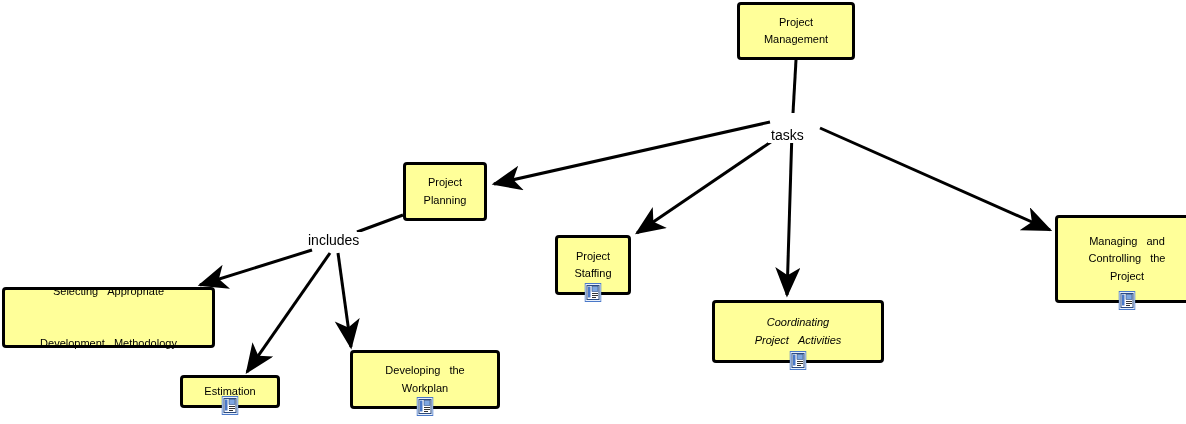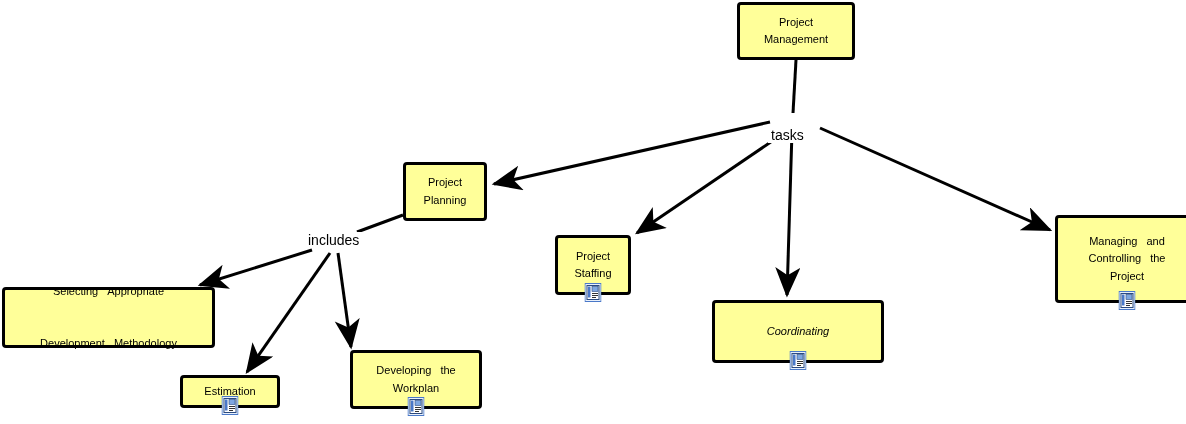--- a/index.html
+++ b/index.html
@@ -112,21 +112,21 @@
       <rect x="0.5" y="0.5" width="16" height="18" fill="#e8f0fb" stroke="#4a78c8" stroke-width="1"></rect>
       <rect x="2.5" y="2.5" width="12" height="14" fill="#ffffff" stroke="#2b4a80" stroke-width="1"></rect>
       <rect x="3.5" y="3.5" width="2.5" height="11" fill="#4a78c8"></rect>
       <rect x="7.5" y="3.5" width="6" height="5" fill="#7ea6e0" stroke="#2b4a80" stroke-width="0.6"></rect>
       <rect x="7.5" y="10" width="6" height="1" fill="#333333"></rect>
       <rect x="7.5" y="12" width="6" height="1" fill="#333333"></rect>
       <rect x="7.5" y="14" width="4" height="1" fill="#333333"></rect>
     </svg>
   </div>
 
-  <div class="node" style="left:350px; top:350px; width:132px; height:59px;">
+  <div class="node" style="left:350px; top:350px; width:150px; height:59px;">
     <span class="line"><span>Developing</span><span class="gap"></span><span>the</span></span>
     <span class="line">Workplan</span>
     <svg class="res-icon" viewBox="0 0 17 19">
       <rect x="0.5" y="0.5" width="16" height="18" fill="#e8f0fb" stroke="#4a78c8" stroke-width="1"></rect>
       <rect x="2.5" y="2.5" width="12" height="14" fill="#ffffff" stroke="#2b4a80" stroke-width="1"></rect>
       <rect x="3.5" y="3.5" width="2.5" height="11" fill="#4a78c8"></rect>
       <rect x="7.5" y="3.5" width="6" height="5" fill="#7ea6e0" stroke="#2b4a80" stroke-width="0.6"></rect>
       <rect x="7.5" y="10" width="6" height="1" fill="#333333"></rect>
       <rect x="7.5" y="12" width="6" height="1" fill="#333333"></rect>
       <rect x="7.5" y="14" width="4" height="1" fill="#333333"></rect>
@@ -142,20 +142,21 @@
       <rect x="3.5" y="3.5" width="2.5" height="11" fill="#4a78c8"></rect>
       <rect x="7.5" y="3.5" width="6" height="5" fill="#7ea6e0" stroke="#2b4a80" stroke-width="0.6"></rect>
       <rect x="7.5" y="10" width="6" height="1" fill="#333333"></rect>
       <rect x="7.5" y="12" width="6" height="1" fill="#333333"></rect>
       <rect x="7.5" y="14" width="4" height="1" fill="#333333"></rect>
     </svg>
   </div>
 
   <div class="node" style="left:712px; top:300px; width:172px; height:63px;font-style:italic;">
     <span class="line">Coordinating</span>
+    <span class="line"><span>Project</span><span class="gap"></span><span>Activities</span></span>
     <svg class="res-icon" viewBox="0 0 17 19">
       <rect x="0.5" y="0.5" width="16" height="18" fill="#e8f0fb" stroke="#4a78c8" stroke-width="1"></rect>
       <rect x="2.5" y="2.5" width="12" height="14" fill="#ffffff" stroke="#2b4a80" stroke-width="1"></rect>
       <rect x="3.5" y="3.5" width="2.5" height="11" fill="#4a78c8"></rect>
       <rect x="7.5" y="3.5" width="6" height="5" fill="#7ea6e0" stroke="#2b4a80" stroke-width="0.6"></rect>
       <rect x="7.5" y="10" width="6" height="1" fill="#333333"></rect>
       <rect x="7.5" y="12" width="6" height="1" fill="#333333"></rect>
       <rect x="7.5" y="14" width="4" height="1" fill="#333333"></rect>
     </svg>
   </div>

